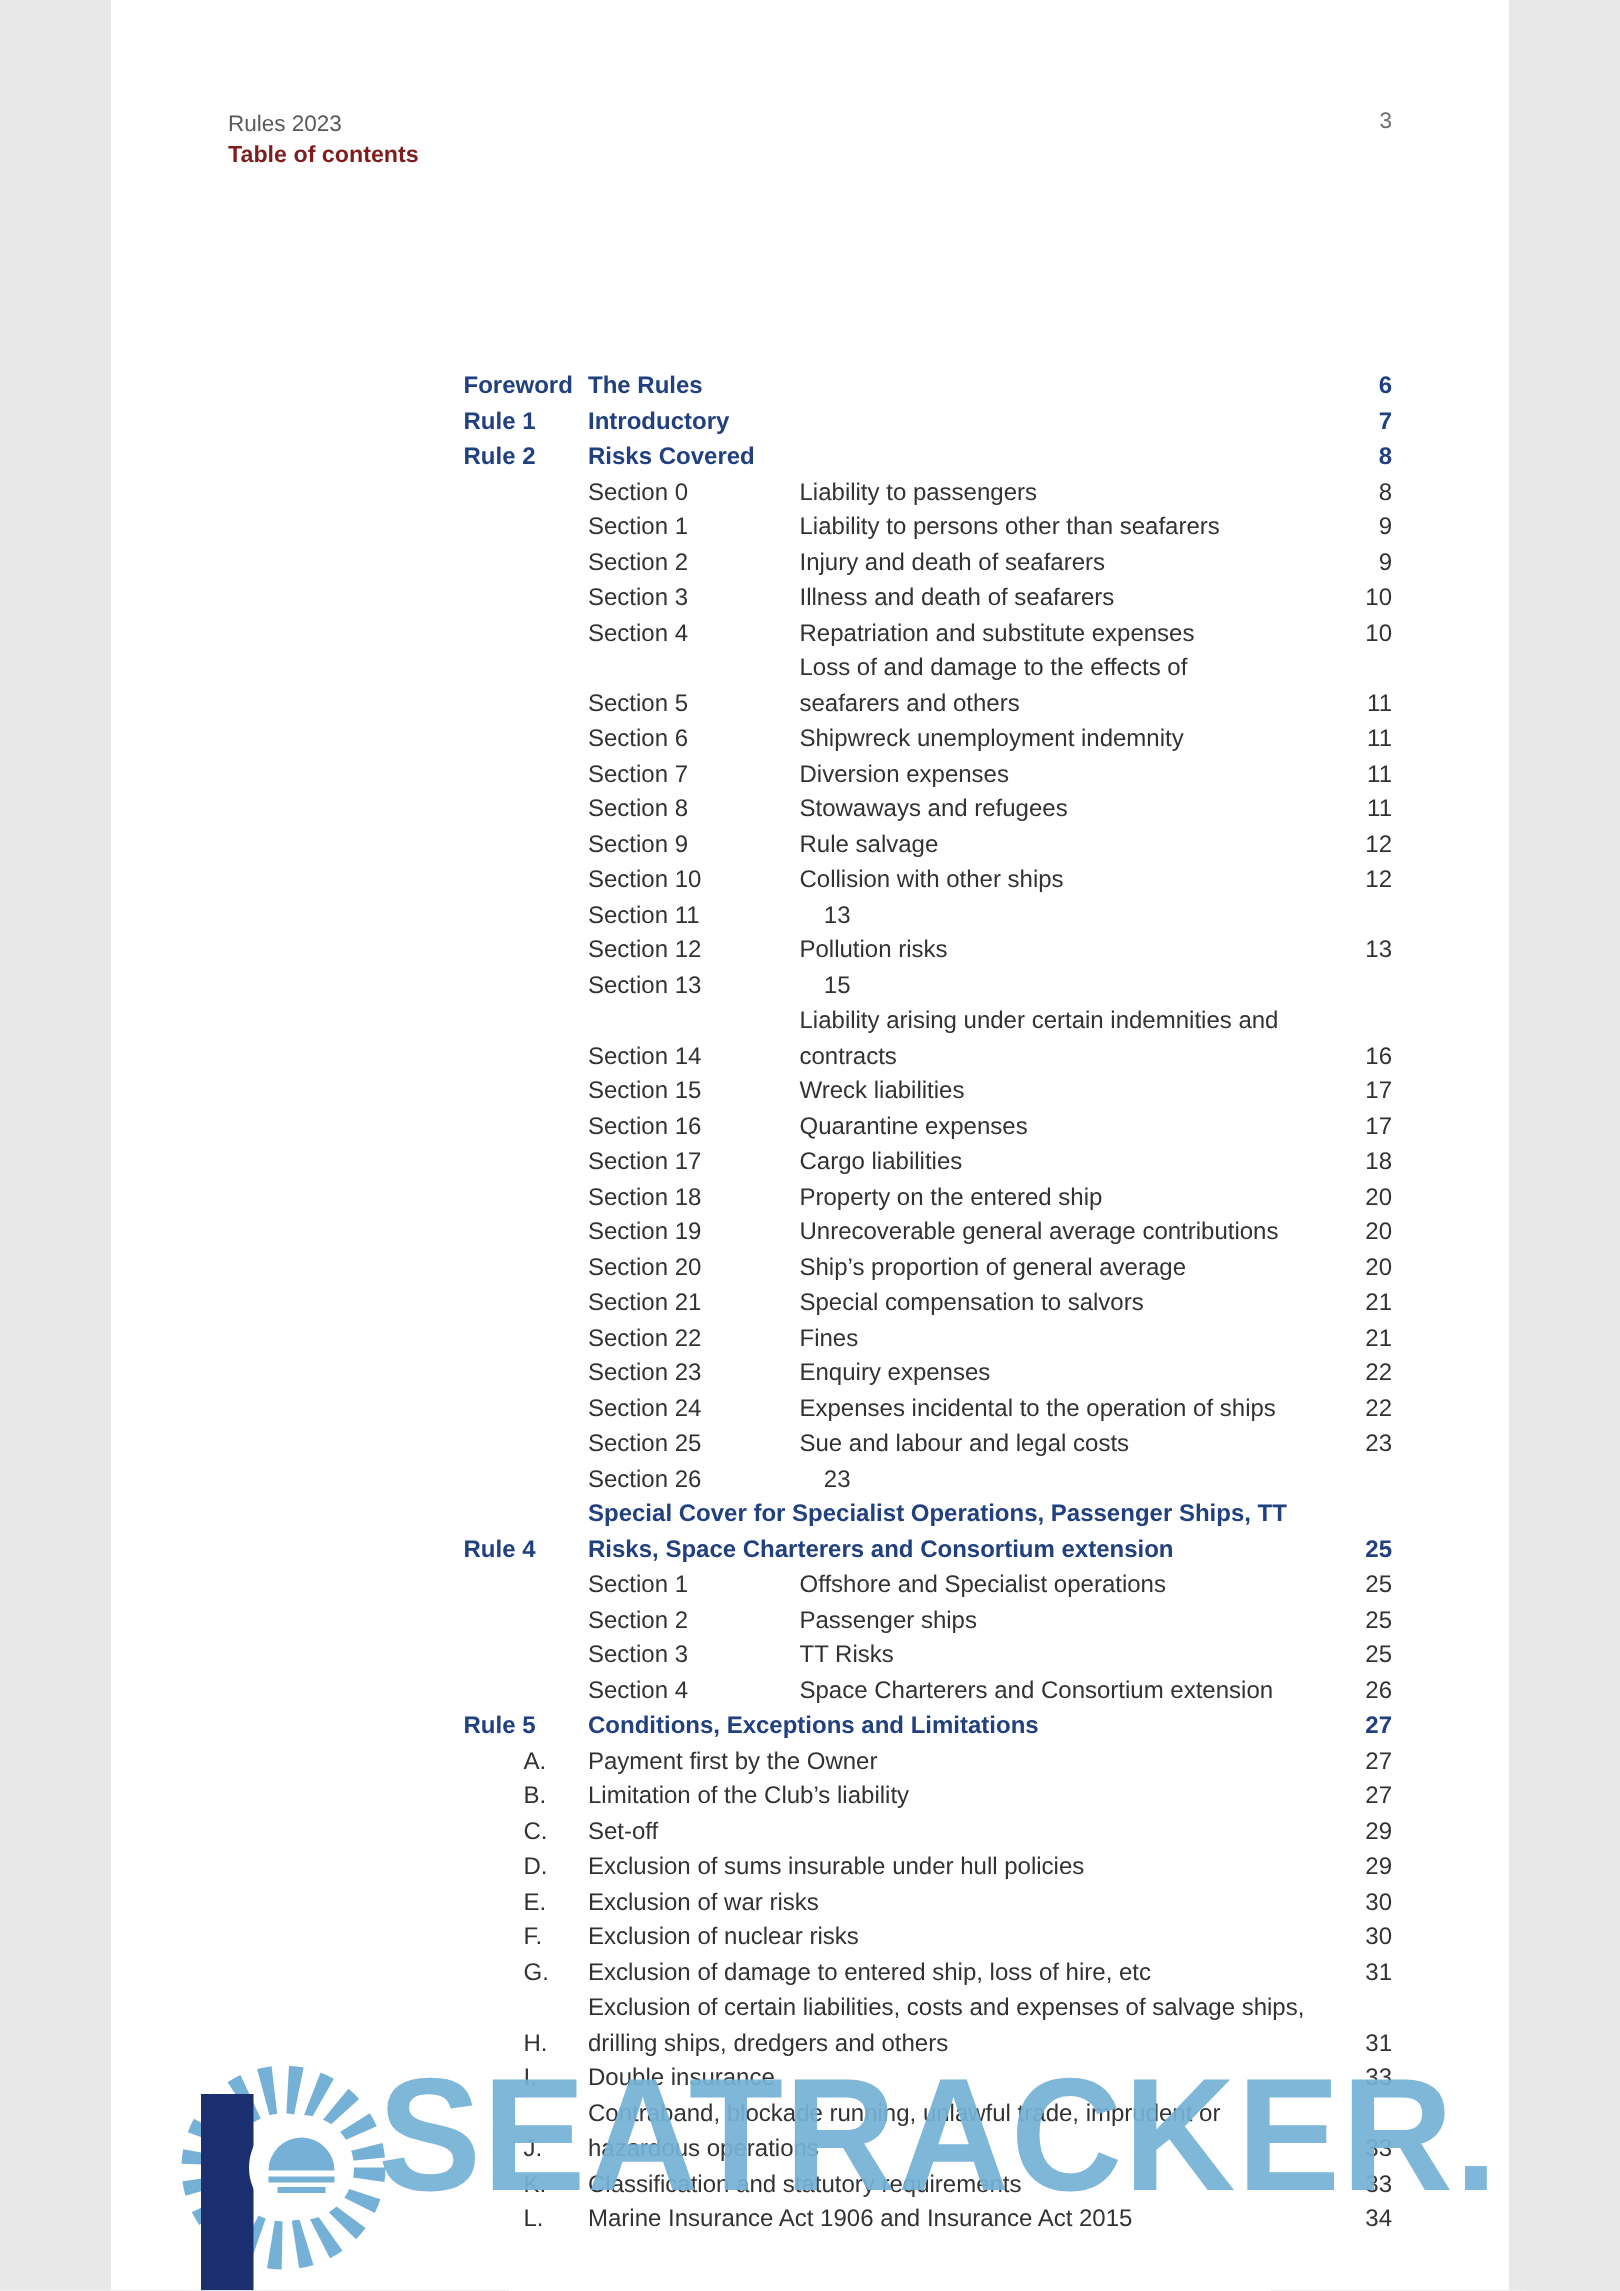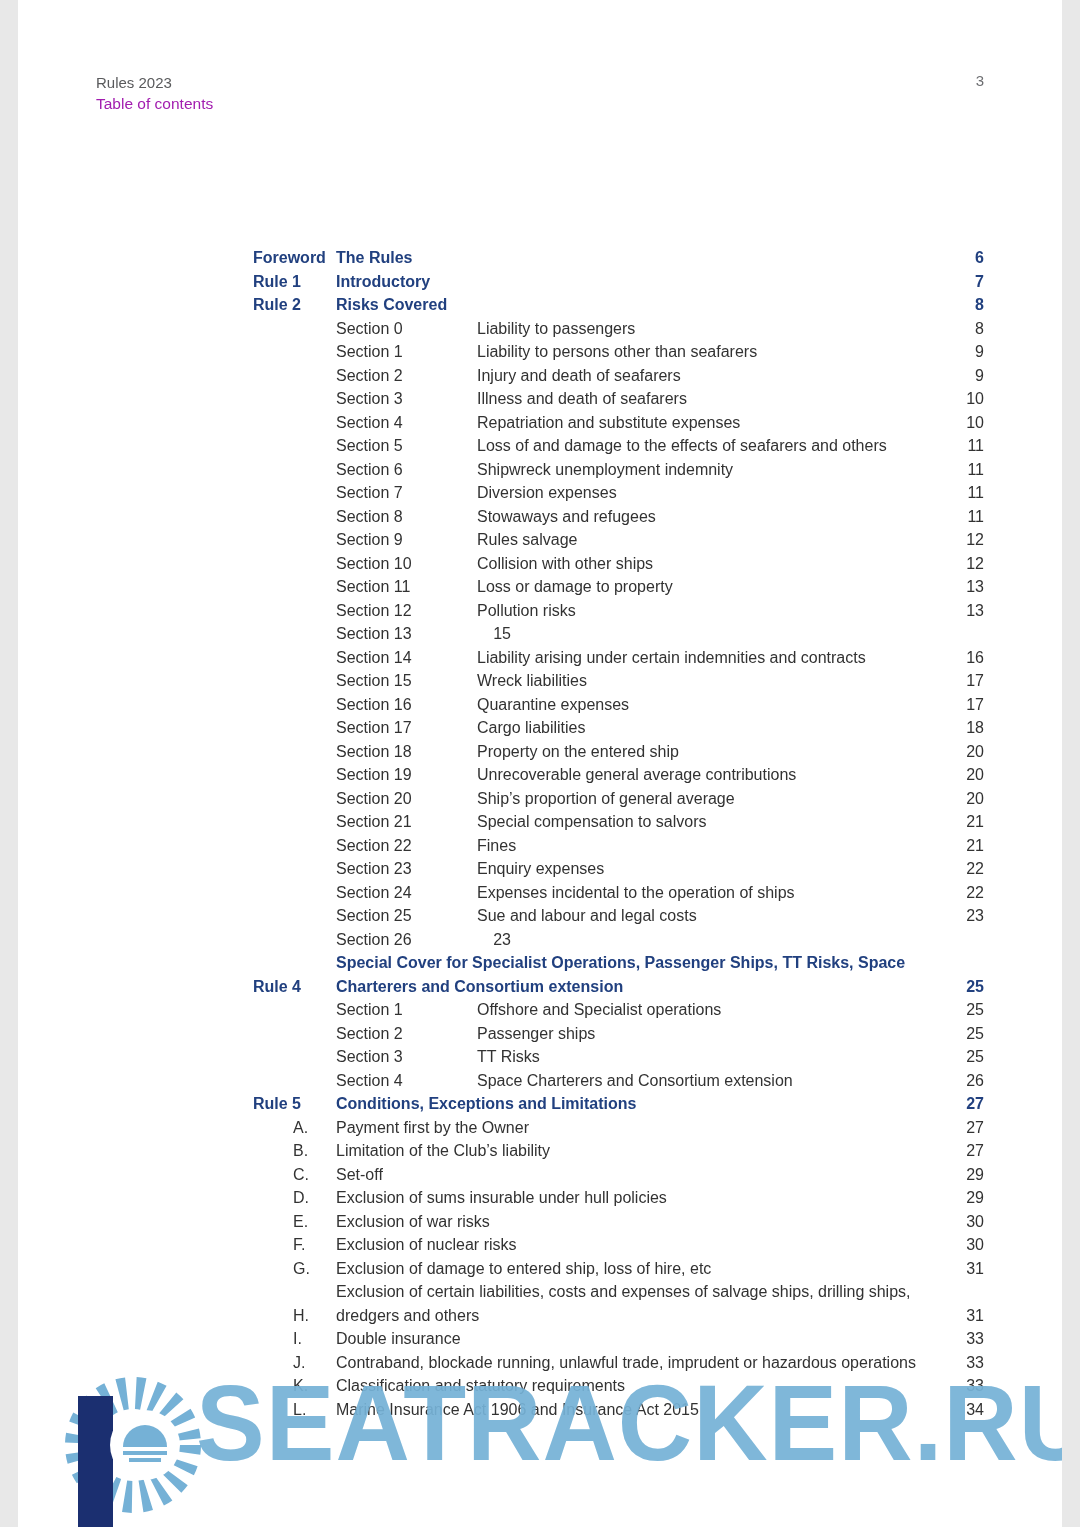--- a/index.html
+++ b/index.html
@@ -1,43 +1,43 @@
 <!DOCTYPE html>
 <html><head>
 <meta charset="utf-8">
 <style>
   * { margin: 0; padding: 0; box-sizing: border-box; }
   html, body { background: #e8e8e8; }
   body { font-family: "Liberation Sans", sans-serif; }
 
   .page {
     position: relative;
-    width: 1044px;
+    width: 932px;
     height: 1527px;
     margin: 0 auto;
     background: #ffffff;
     overflow: hidden;
   }
 
   
   .hdr-left {
     position: absolute;
     left: 78px;
     top: 72px;
   }
   .hdr-doc-title {
     font-size: 15px;
     line-height: 21px;
     color: #595a5c;
   }
   .hdr-section-title {
     font-size: 15.5px;
     line-height: 21px;
-    font-weight: normal;
-    color: #a21caf;
+    font-weight: bold;
+    color: #7f1d1d;
   }
   .hdr-page-num {
     position: absolute;
     right: 78px;
     top: 72px;
     font-size: 15px;
     color: #6d6e71;
   }
 
   
@@ -169,31 +169,30 @@
         <span class="title">Diversion expenses</span>
         <span class="pg">11</span>
       </div>
       <div class="toc-row section">
         <span class="label">Section 8</span>
         <span class="title">Stowaways and refugees</span>
         <span class="pg">11</span>
       </div>
       <div class="toc-row section">
         <span class="label">Section 9</span>
-        <span class="title">Rules salvage</span>
+        <span class="title">Rule salvage</span>
         <span class="pg">12</span>
       </div>
       <div class="toc-row section">
         <span class="label">Section 10</span>
         <span class="title">Collision with other ships</span>
         <span class="pg">12</span>
       </div>
       <div class="toc-row section">
         <span class="label">Section 11</span>
-        <span class="title">Loss or damage to property</span>
         <span class="pg">13</span>
       </div>
       <div class="toc-row section">
         <span class="label">Section 12</span>
         <span class="title">Pollution risks</span>
         <span class="pg">13</span>
       </div>
       <div class="toc-row section">
         <span class="label">Section 13</span>
         <span class="pg">15</span>

